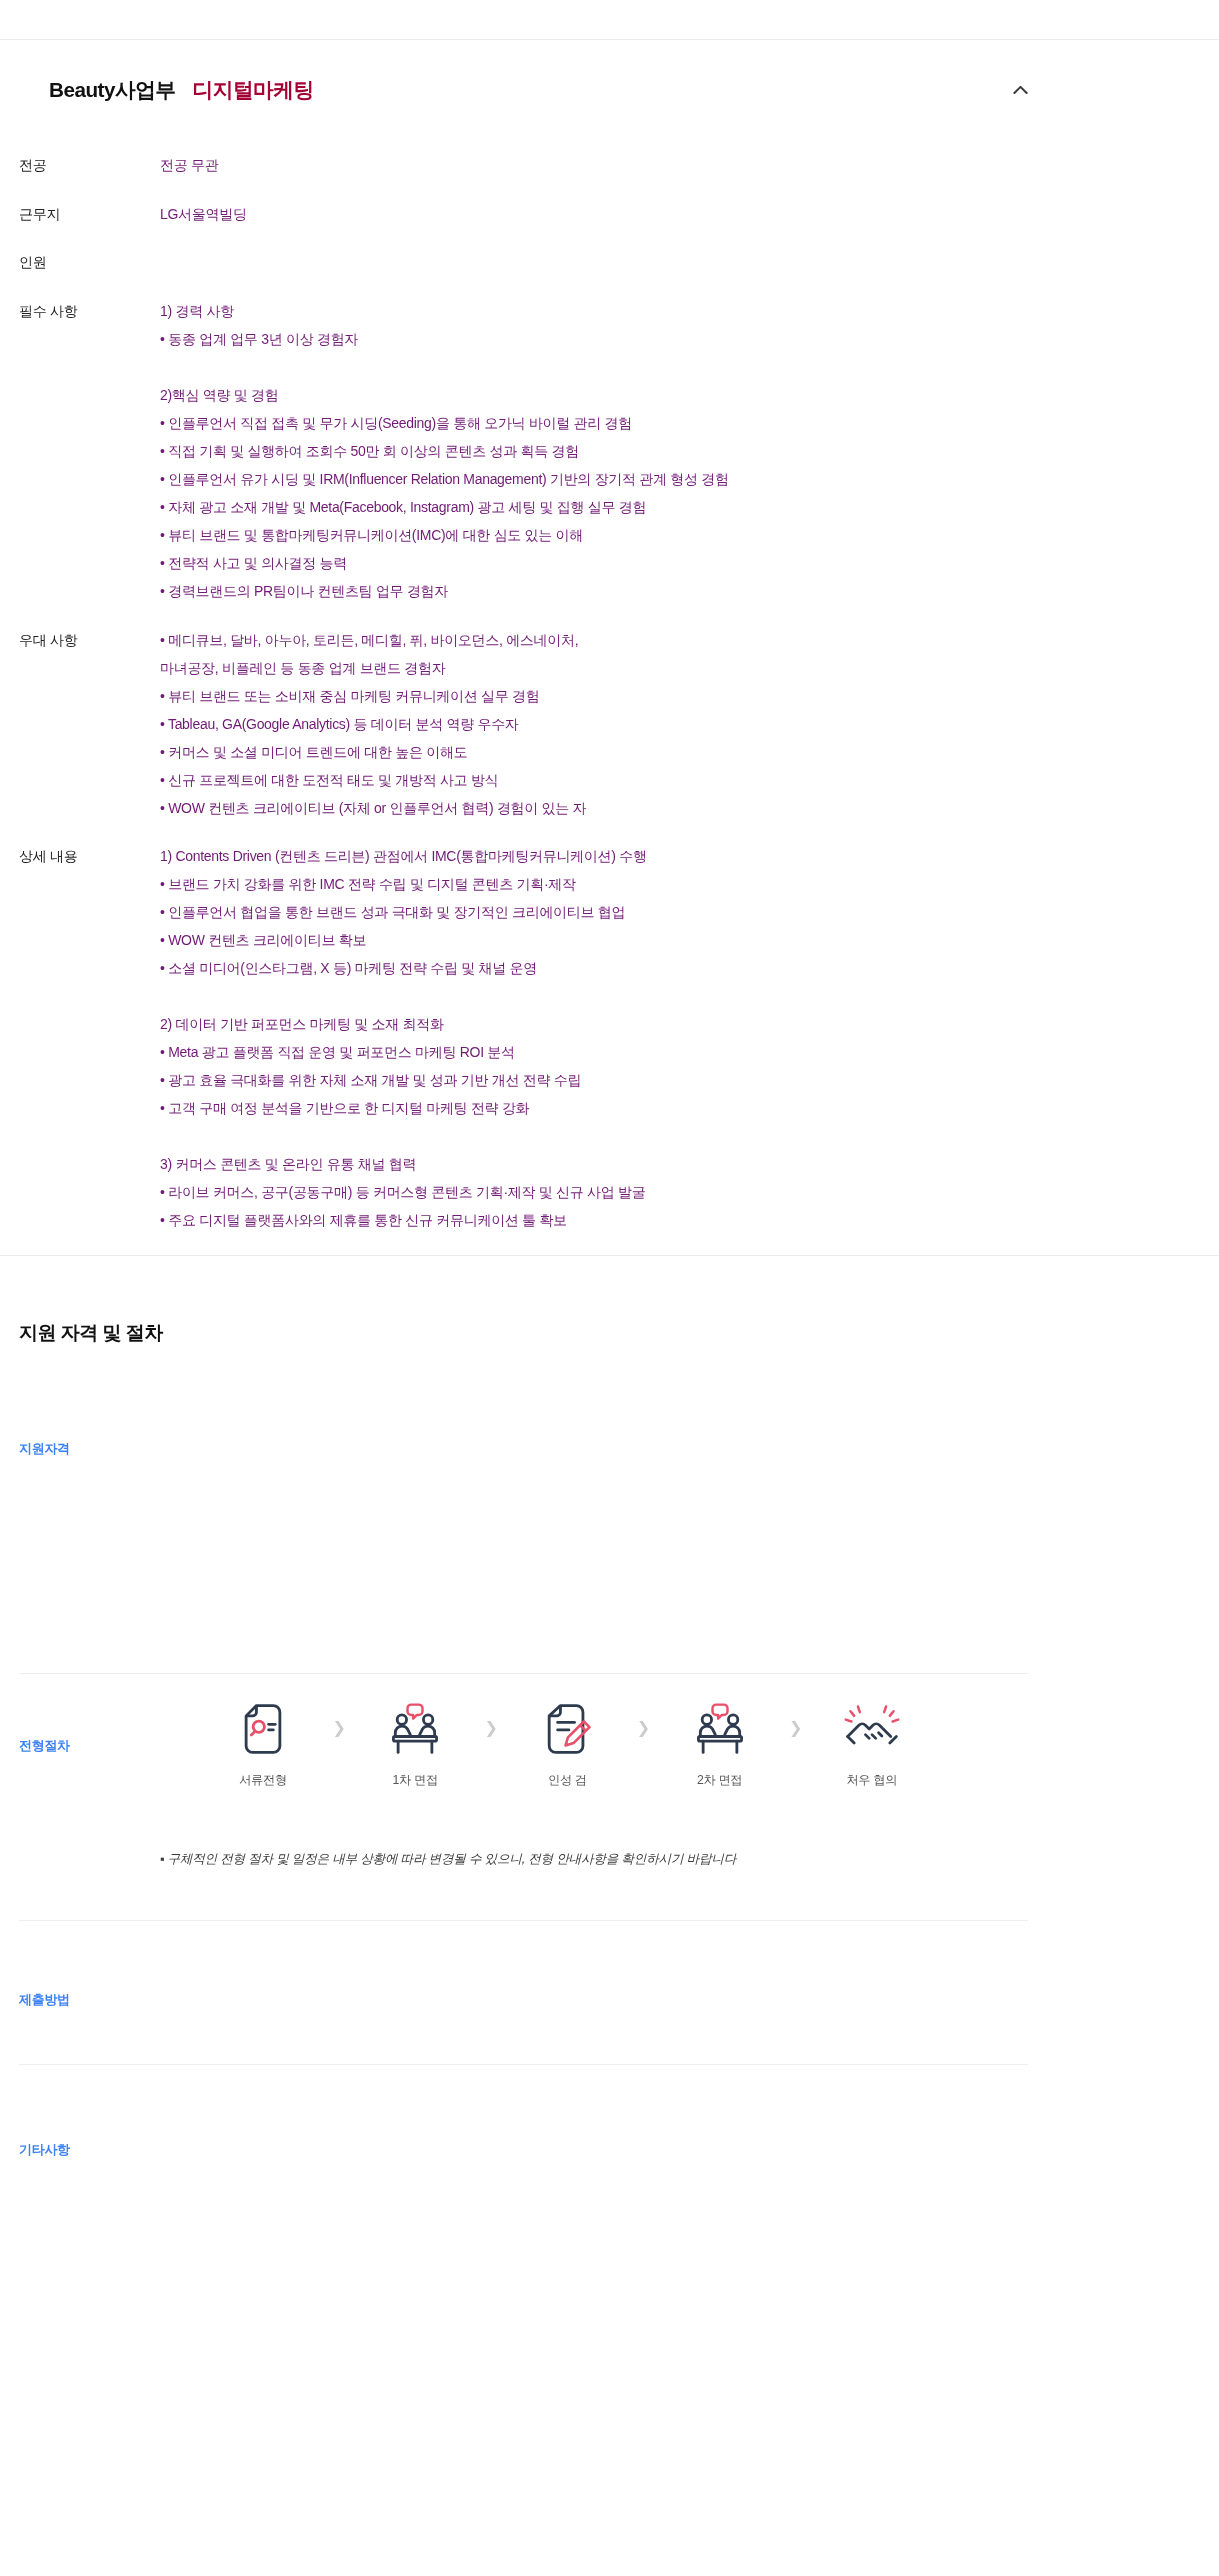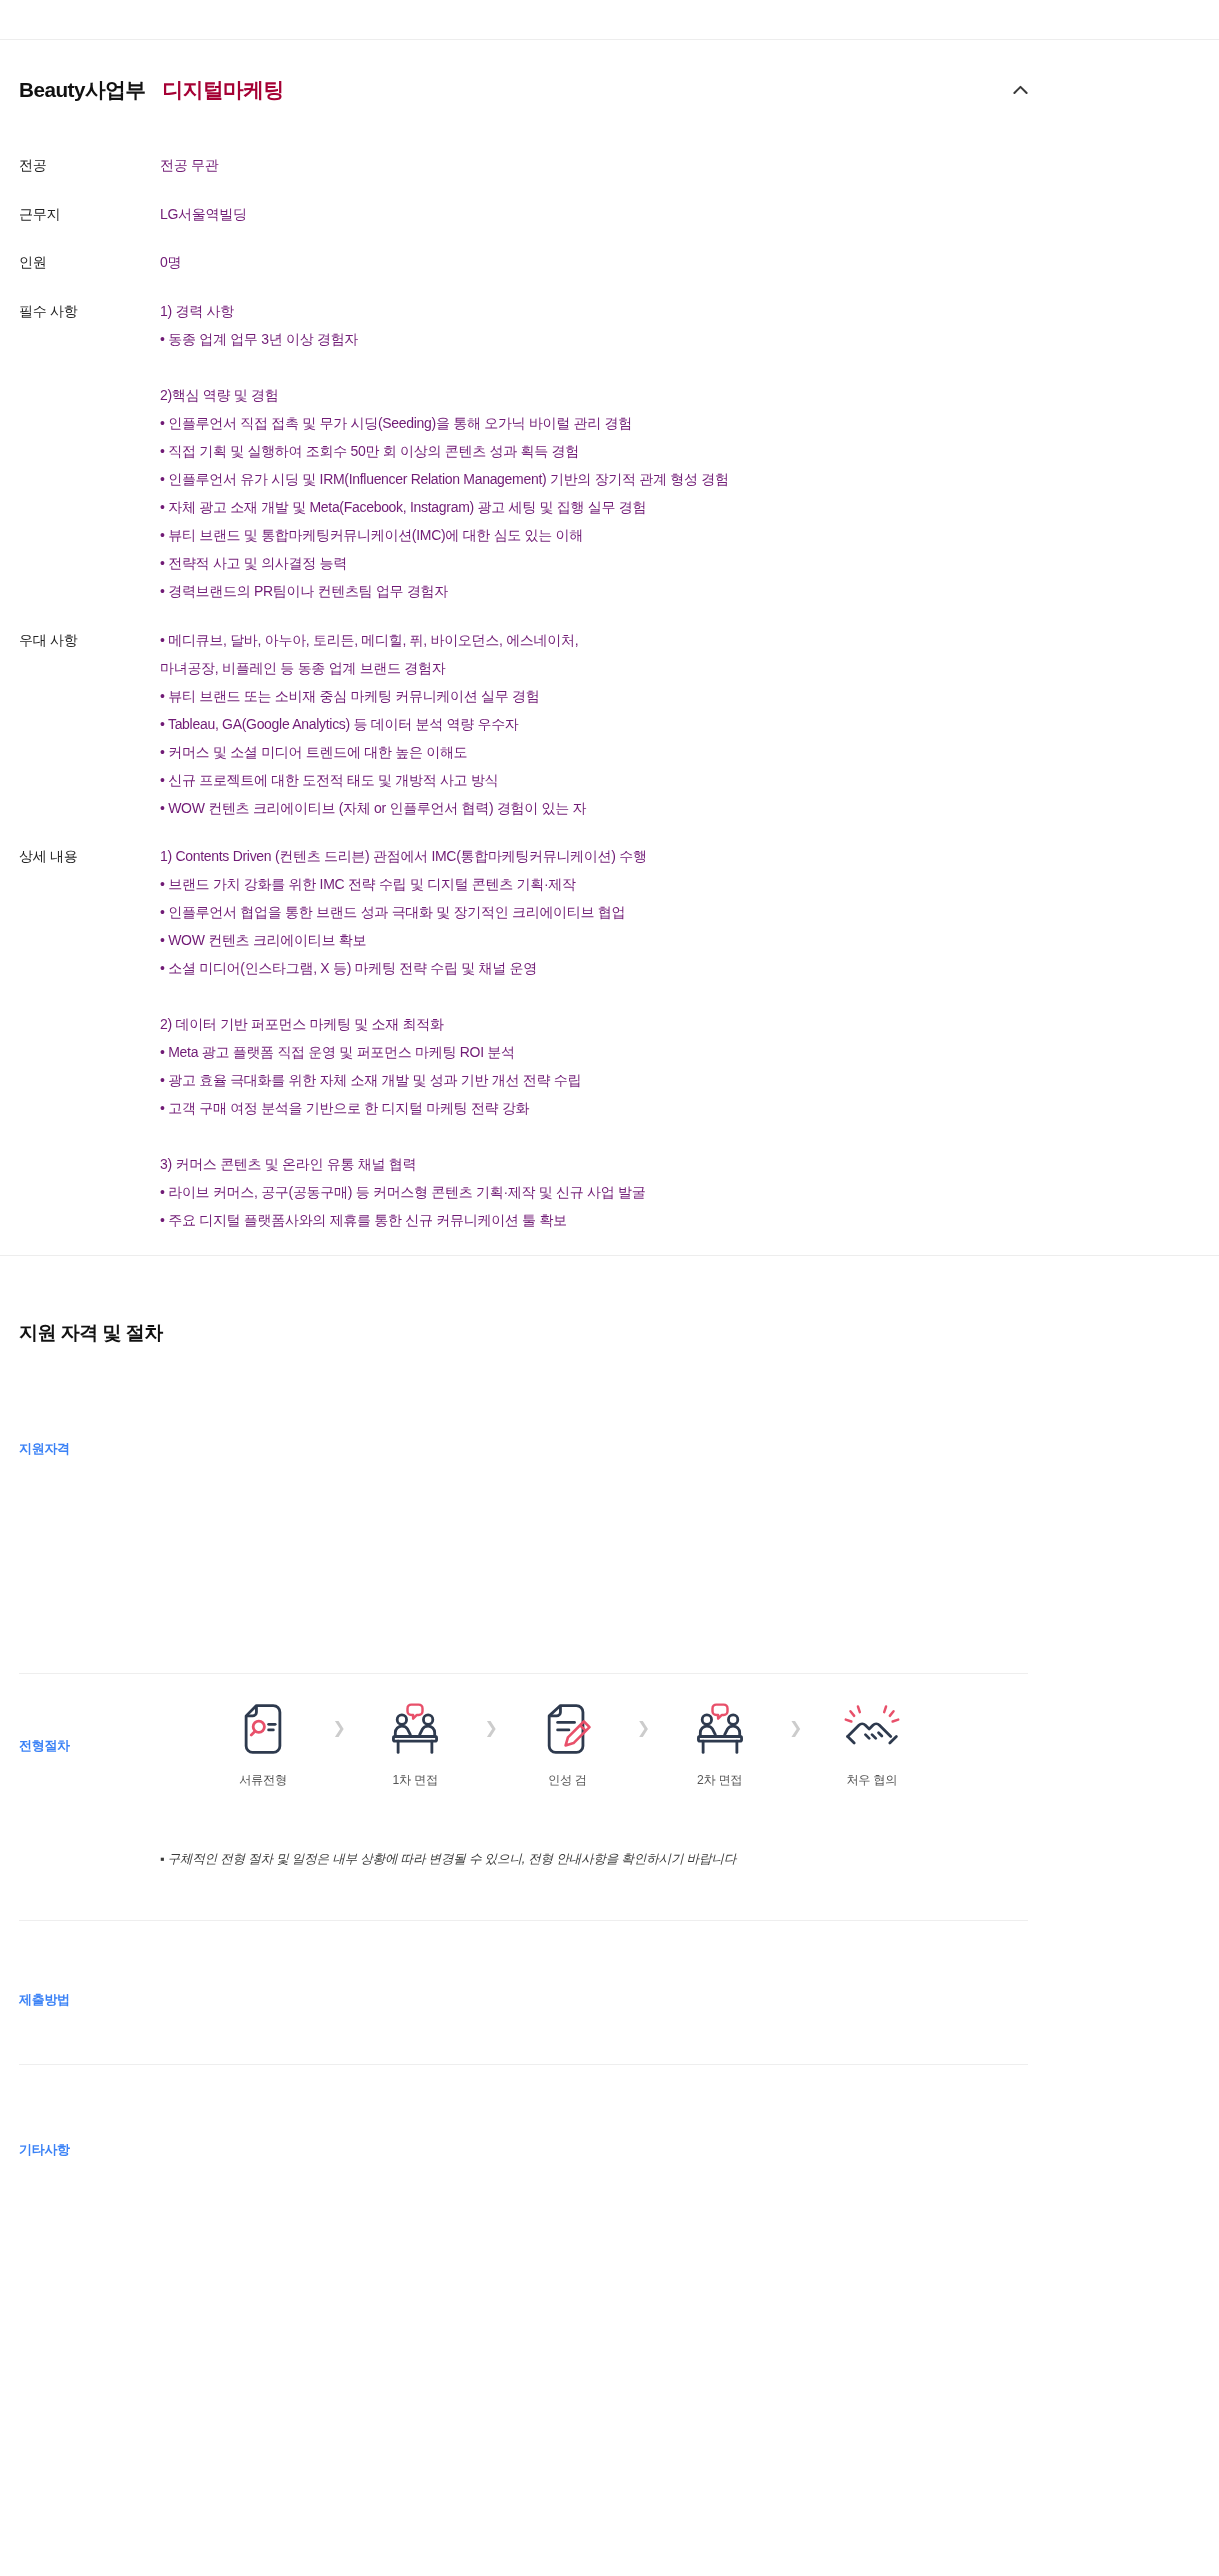--- a/index.html
+++ b/index.html
@@ -11,20 +11,21 @@
   }
   .hr-full { border:none; border-top:0.9px solid #ededed; width:100%; }
   .hr-full.top { margin-top:39px; }
   .hr-inset { border:none; border-top:0.9px solid #eeeeee; margin:51px 0 0 0; }
   .wrap { width:1219px; padding:0 191px 0 19px; }
 
   
   .accordion-header {
     margin-top:36px; display:flex; align-items:center; justify-content:space-between;
     cursor:pointer;
+    margin-left:30px;
   }
   .titles { display:flex; align-items:baseline; gap:17px; }
   .division { font-size:20.7px; font-weight:700; color:#111; letter-spacing:-0.5px; }
   .job-title { font-size:20.7px; font-weight:700; color:#a50034; letter-spacing:-0.5px; }
   .chev svg { display:block; }
 
   
   .fields { margin-top:47px; }
   .field-row { display:flex; align-items:flex-start; margin-bottom:20.7px; }
   .field-label {
@@ -93,24 +94,20 @@
         <div class="field-row gap-row">
           <div class="field-label">근무지</div>
           <div class="field-value lh30">
 
           <div class="line">LG서울역빌딩</div>
           </div>
         </div>
 
         <div class="field-row gap-row">
           <div class="field-label">인원</div>
-          <div class="field-value lh30">
-
-          <div class="line">0명</div>
-          </div>
         </div>
 
         <div class="field-row gap-row">
           <div class="field-label">필수 사항</div>
           <div class="field-value lh30">
 
           <div class="line">1) 경력 사항</div>
             <div class="line">• 동종 업계 업무 3년 이상 경험자</div>
             <div class="line"></div>
             <div class="line">2)핵심 역량 및 경험</div>

